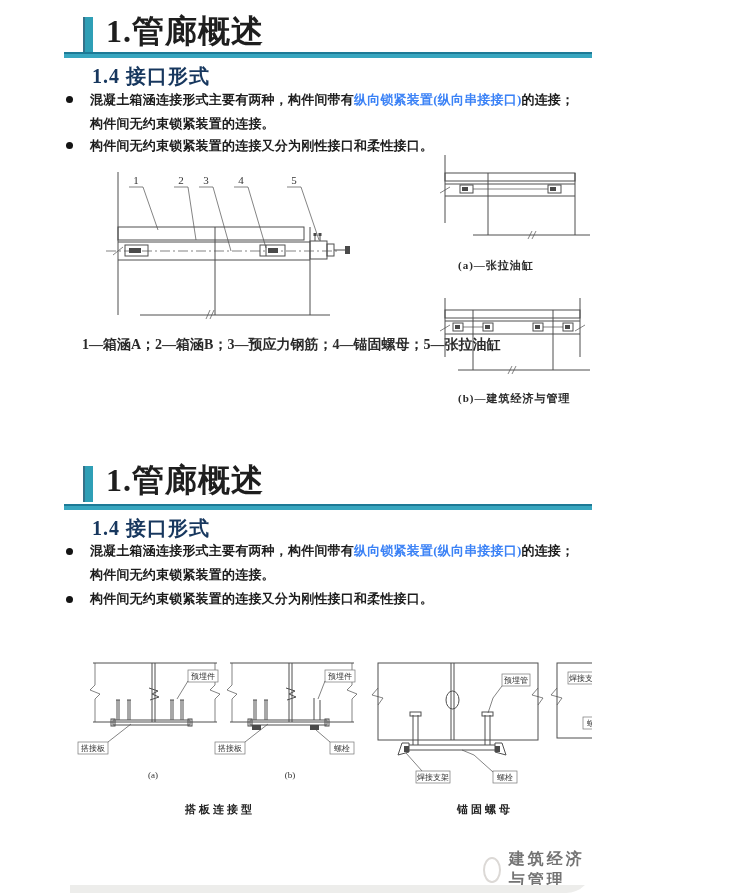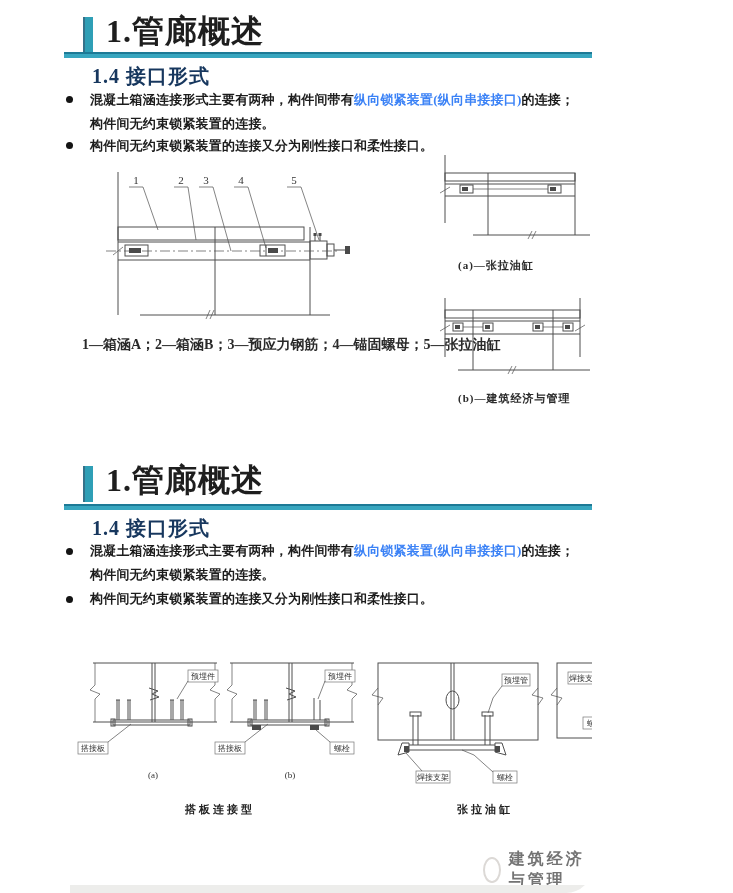--- a/index.html
+++ b/index.html
@@ -313,21 +313,21 @@
       <rect x="206" y="29" width="34" height="12" class="lbl-box"></rect>
       <text x="223" y="38" text-anchor="middle" class="lbl-text">焊接支架</text>
       <polyline points="235,41 245,46 251,49" class="thin"></polyline>
     </g>
     <g>
       <rect x="221" y="74" width="24" height="12" class="lbl-box"></rect>
       <text x="233" y="83" text-anchor="middle" class="lbl-text">螺栓</text>
       <line x1="245" y1="77" x2="254" y2="64" class="thin"></line>
     </g>
   </svg>
-  <div class="abs cap-big" style="left:425px;top:802px;">张拉油缸</div>
+  <div class="abs cap-big" style="left:425px;top:802px;">锚固螺母</div>
 
   <div class="abs watermark" style="left:483px;top:849px;">
     <span class="watermark-circle"></span>
     <span class="watermark-text">建筑经济与管理</span>
   </div>
   <div class="abs bottom-strip"></div>
 
 </div>
 
 </body></html>

